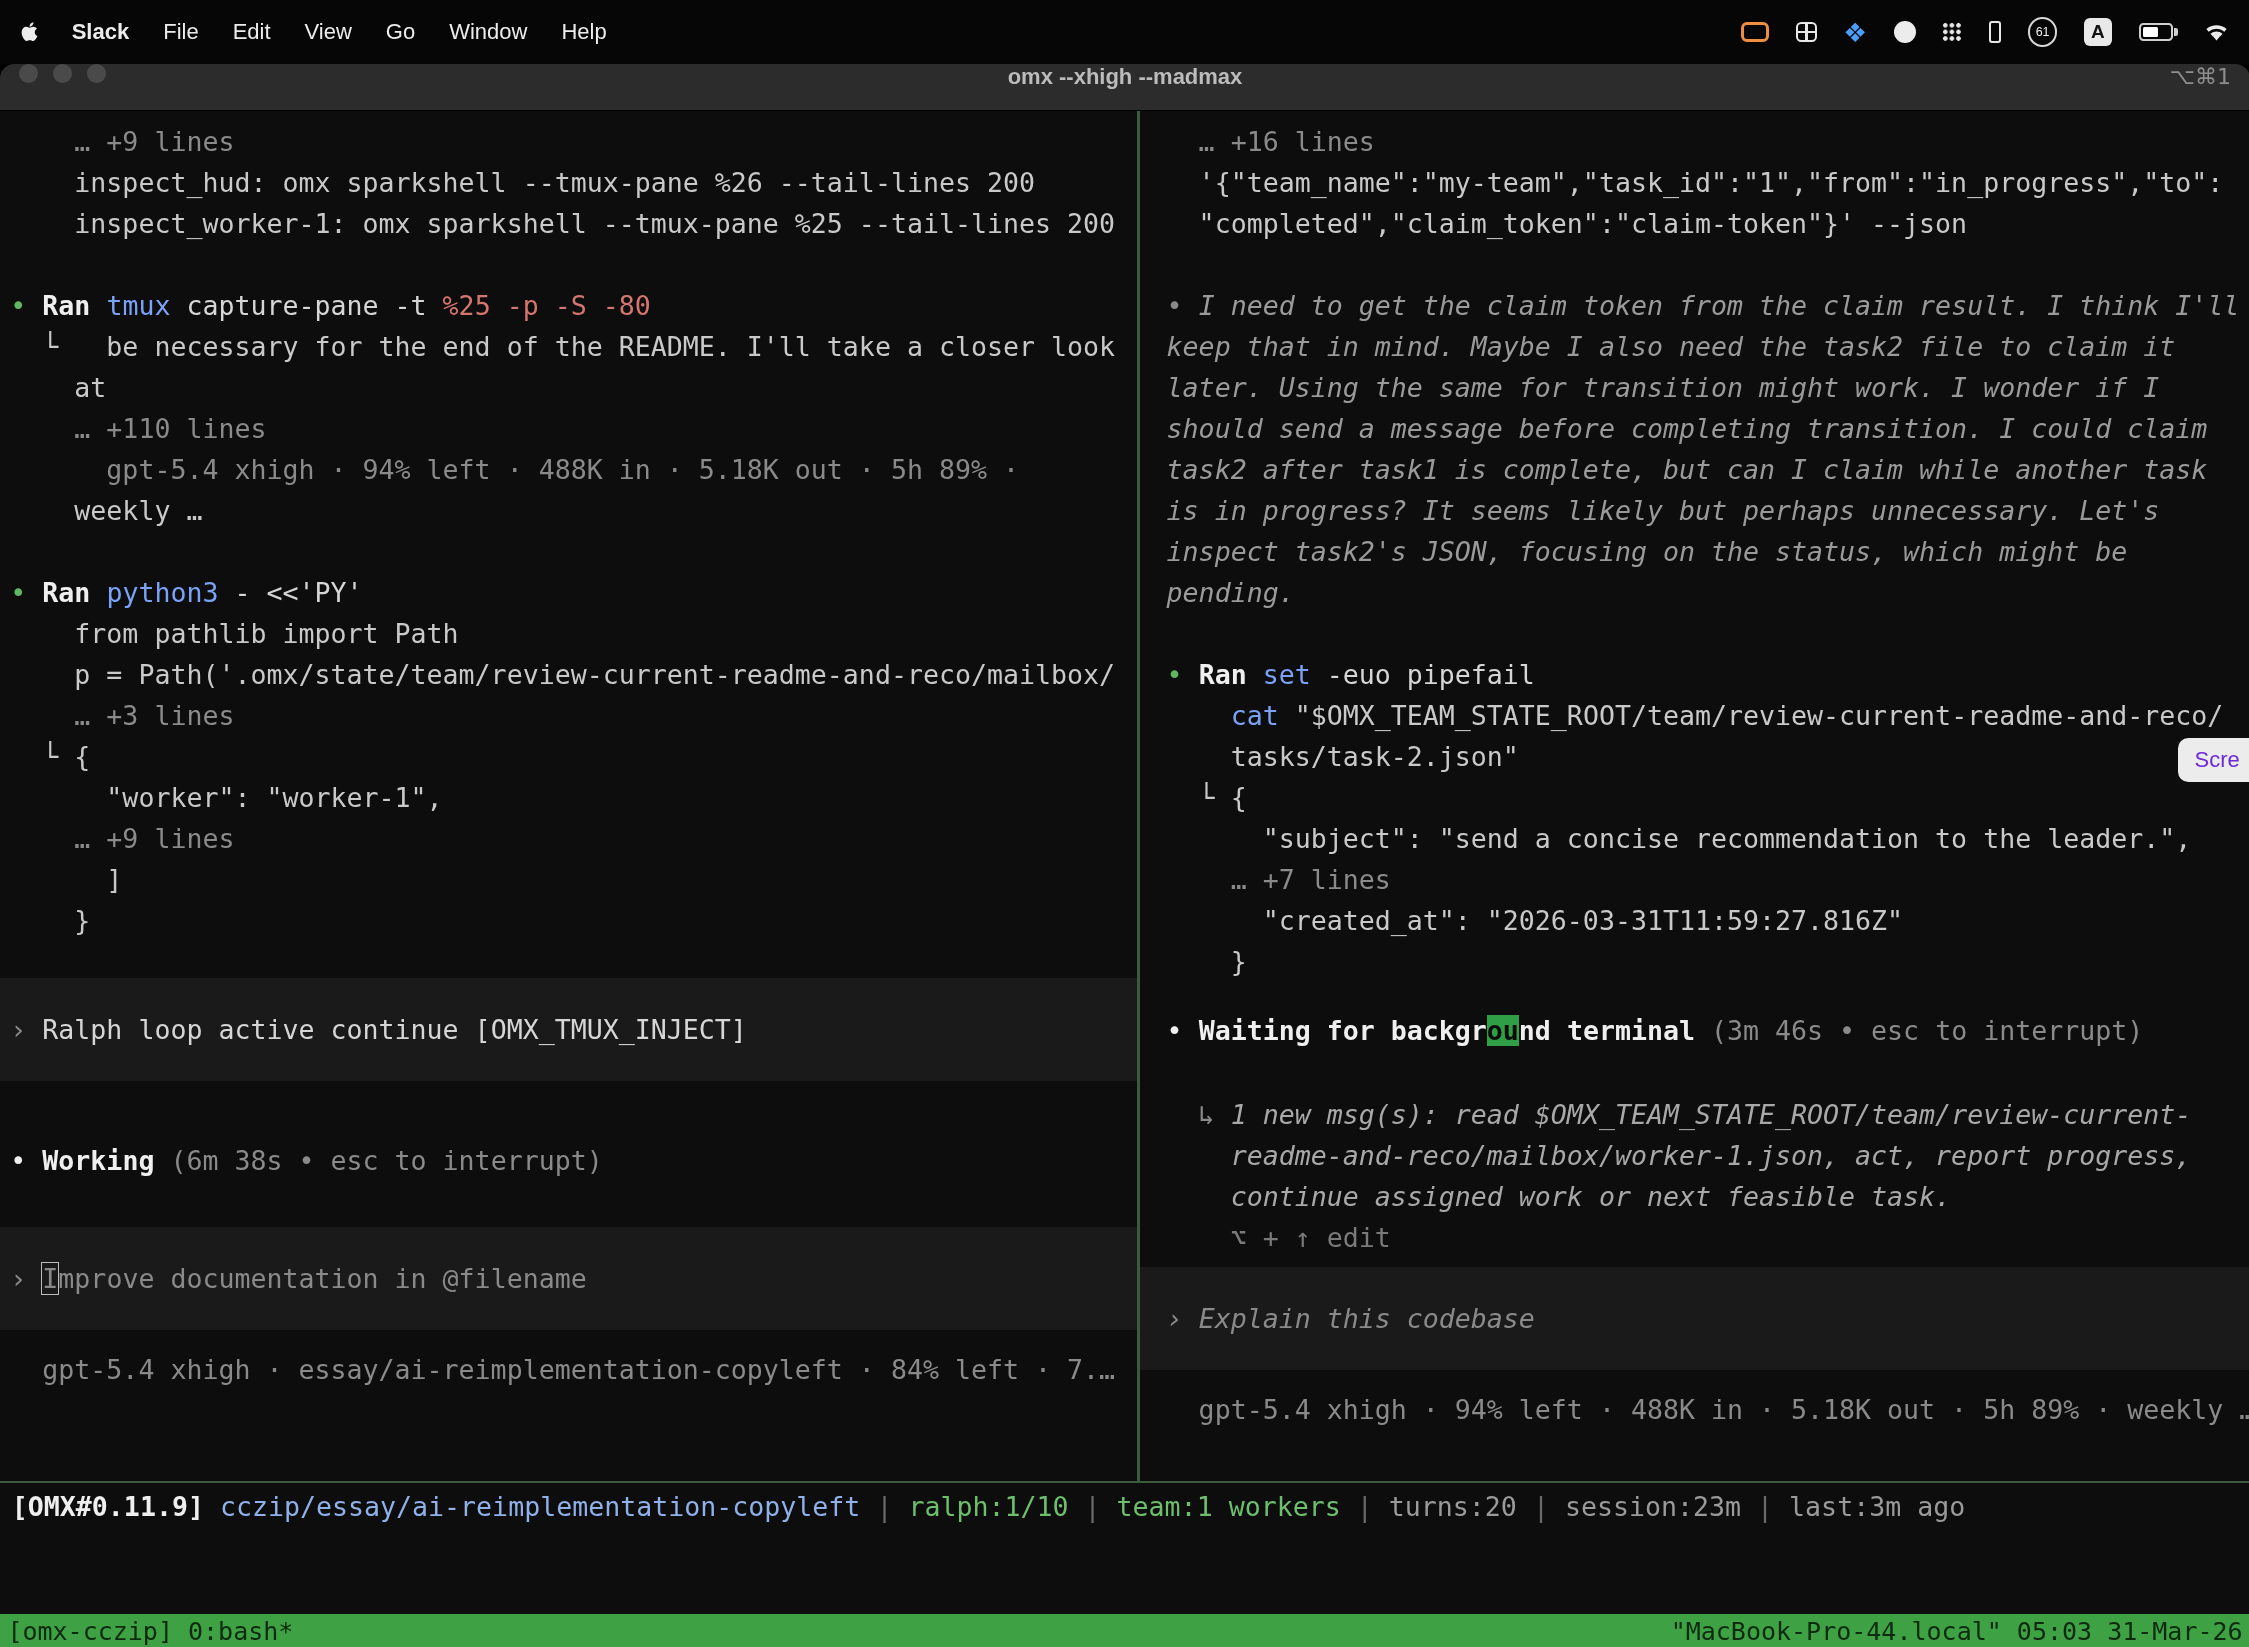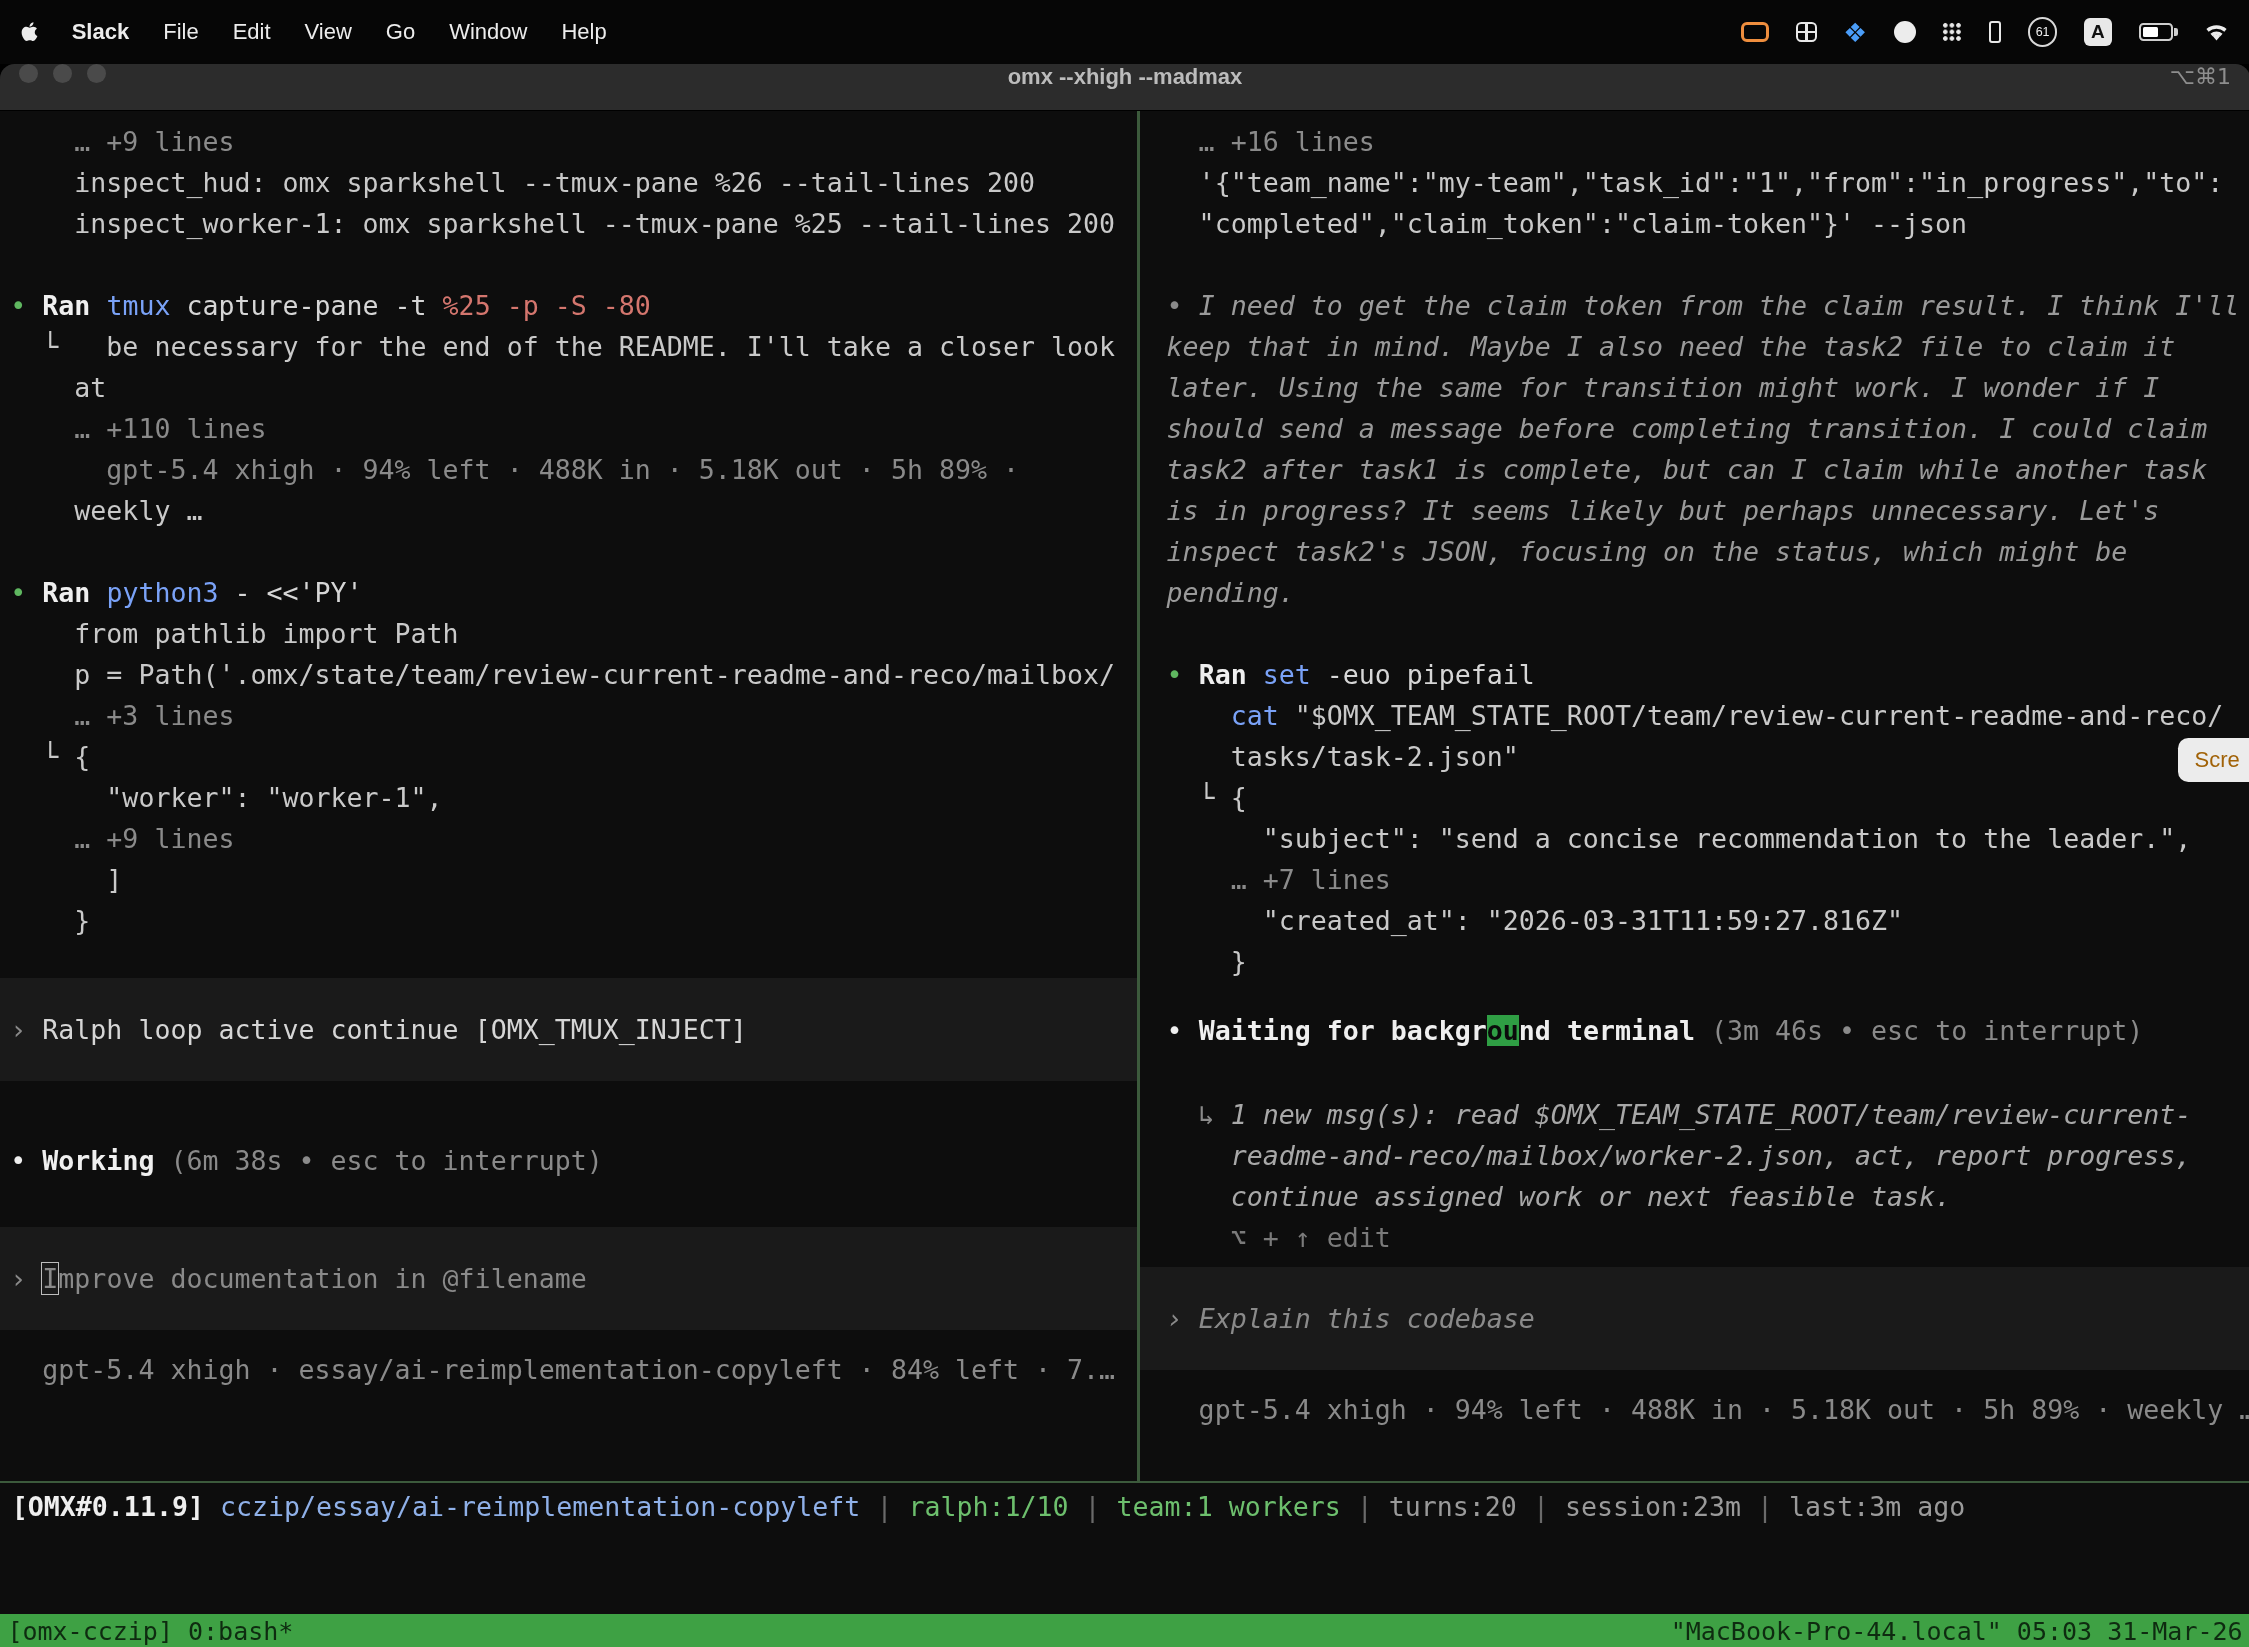--- a/index.html
+++ b/index.html
@@ -85,21 +85,21 @@
   .omx-green { color:#6dbf6d; }
   .omx-dim { color:#9a9a9a; }
   .omx-sep { color:#6a6a6a; }
   .spacer { flex:1; }
   .tmuxbar { height:34px; flex:none; background:#3ea144; color:#0e2b10; display:flex;
              align-items:center; justify-content:space-between; padding:0 7.4px; font-size:25px; }
   .tmuxbar span { white-space:pre; }
 
   
   .screen-overlay { position:absolute; right:0; top:738px; z-index:50; background:#ececec;
-    color:#a16207; font-family:"Liberation Sans","DejaVu Sans",sans-serif; font-size:22px;
+    color:#6d28d9; font-family:"Liberation Sans","DejaVu Sans",sans-serif; font-size:22px;
     padding:8.9px 10.3px 8.9px 16px; border-radius:10.3px 0 0 10.3px; }
 </style>
 </head>
 <body>
 
 <div class="menubar">
   <div class="menu-left">
     <span class="apple-logo">
         <svg width="17" height="21.4" viewBox="0 0 384 512">
           <path fill="#ececec" d="M318.7 268.7c-.2-36.7 16.4-64.4 50-84.8-18.8-26.9-47.2-41.7-84.7-44.6-35.5-2.8-74.3 20.7-88.5 20.7-15 0-49.4-19.7-76.4-19.7C63.3 141.2 4 184.8 4 273.5q0 39.3 14.4 81.2c12.8 36.7 59 126.7 107.2 125.2 25.2-.6 43-17.9 75.8-17.9 31.8 0 48.3 17.9 76.4 17.9 48.6-.7 90.4-82.5 102.6-119.3-65.2-30.7-61.7-90-61.7-91.9zm-56.6-164.2c27.3-32.4 24.8-61.9 24-72.5-24.1 1.4-52 16.4-67.9 34.9-17.5 19.8-27.8 44.3-25.6 71.9 26.1 2 49.9-11.4 69.5-34.3z"></path>
@@ -214,21 +214,21 @@
       <div class="line"><span class="blue">    cat </span><span>"$OMX_TEAM_STATE_ROOT/team/review-current-readme-and-reco/</span></div>
       <div class="line">    tasks/task-2.json"</div>
       <div class="line">  └ {</div>
       <div class="line">      "subject": "send a concise recommendation to the leader.",</div>
       <div class="line dim">    … +7 lines</div>
       <div class="line">      "created_at": "2026-03-31T11:59:27.816Z"</div>
       <div class="line">    }</div>
       <div class="line waiting-row"><span class="white">• </span><span class="bold white">Waiting for backgr</span><span class="bold hl-green">ou</span><span class="bold white">nd terminal</span><span class="dim"> (3m 46s • esc to interrupt)</span></div>
       <div class="notice-block">
         <div class="line"><span class="dim">  ↳ </span><span class="notice-line">1 new msg(s): read $OMX_TEAM_STATE_ROOT/team/review-current-</span></div>
-        <div class="line notice-line">    readme-and-reco/mailbox/worker-2.json, act, report progress,</div>
+        <div class="line notice-line">    readme-and-reco/mailbox/worker-1.json, act, report progress,</div>
         <div class="line notice-line">    continue assigned work or next feasible task.</div>
         <div class="line dim2">    ⌥ + ↑ edit</div>
       </div>
       <div class="band band-explain">
         <div class="line"><span class="dim">› </span><span class="dim">Explain this codebase</span></div>
       </div>
       <div class="line dim status-line">  gpt-5.4 xhigh · 94% left · 488K in · 5.18K out · 5h 89% · weekly …</div>
     </div>
   </div>
 

